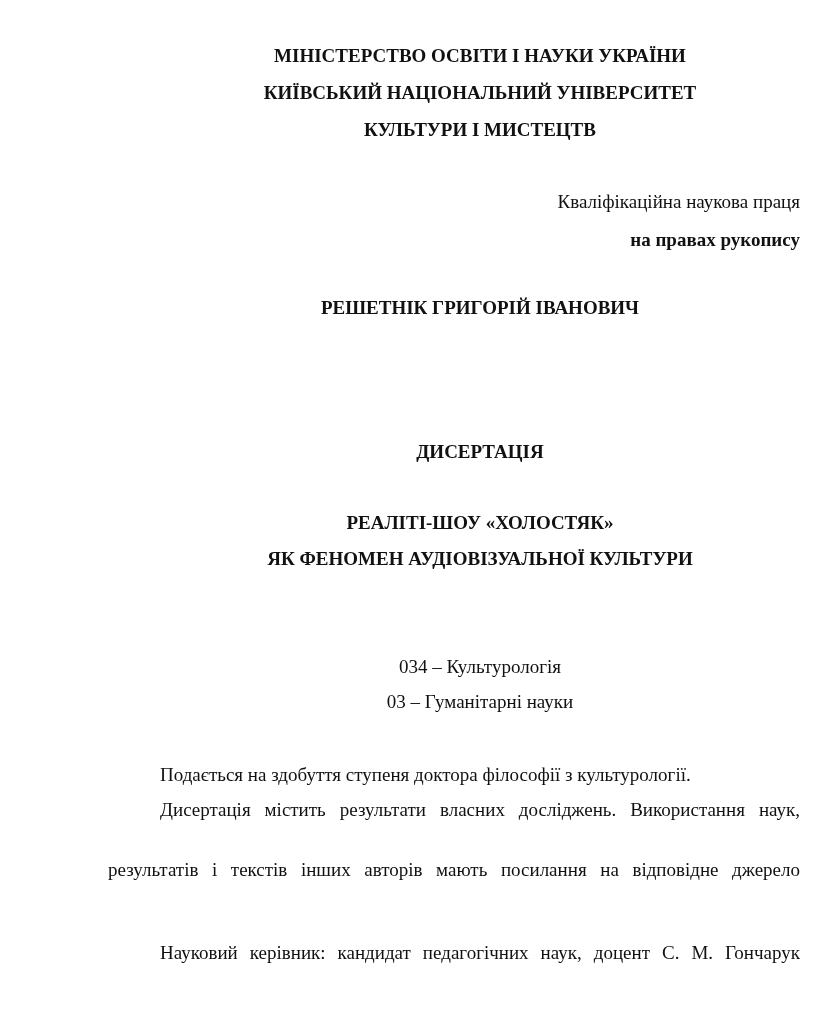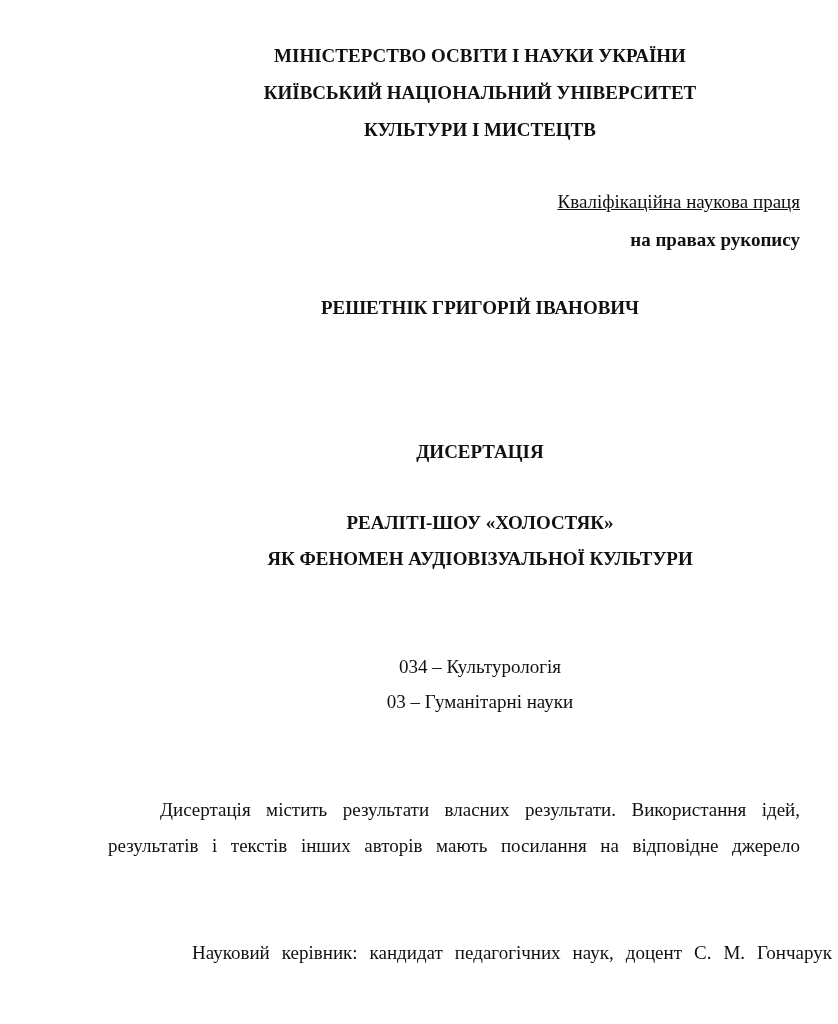--- a/index.html
+++ b/index.html
@@ -27,52 +27,54 @@
       font-size: 19px;
       line-height: 24px;
     }
     .bold { font-weight: bold; }
     .right { right: 38px; text-align: right; }
     .justify-line {
       left: 108px;
       width: 692px;
       text-align: justify;
       text-align-last: justify;
+      margin-top: 24px;
     }
     .sig-line {
       display: inline-block;
       width: 178px;
       border-bottom: 1.5px solid #333;
       vertical-align: baseline;
       height: 18px;
       margin-right: 2px;
     }
   </style>
 </head>
 <body>
 
 <div class="page">
 
   <div class="line bold" style="left:0;width:960px;text-align:center;top:44px;">МІНІСТЕРСТВО ОСВІТИ І НАУКИ УКРАЇНИ</div>
   <div class="line bold" style="left:0;width:960px;text-align:center;top:81px;">КИЇВСЬКИЙ НАЦІОНАЛЬНИЙ УНІВЕРСИТЕТ</div>
   <div class="line bold" style="left:0;width:960px;text-align:center;top:118px;">КУЛЬТУРИ І МИСТЕЦТВ</div>
 
-  <div class="line right" style="top:190px;text-decoration:underline;">Кваліфікаційна наукова праця</div>
+  <div class="line right" style="top:190px;">Кваліфікаційна наукова праця</div>
   <div class="line right" style="top:228px;font-weight:bold;">на правах рукопису</div>
 
   <div class="line bold" style="left:0;width:960px;text-align:center;top:296px;">РЕШЕТНІК ГРИГОРІЙ ІВАНОВИЧ</div>
 
 
   <div class="line bold" style="left:0;width:960px;text-align:center;top:440px;">ДИСЕРТАЦІЯ</div>
 
   <div class="line bold" style="left:0;width:960px;text-align:center;top:511px;">РЕАЛІТІ-ШОУ «ХОЛОСТЯК»</div>
   <div class="line bold" style="left:0;width:960px;text-align:center;top:547px;">ЯК ФЕНОМЕН АУДІОВІЗУАЛЬНОЇ КУЛЬТУРИ</div>
 
   <div class="line" style="left:0;width:960px;text-align:center;top:655px;">034 – Культурологія</div>
   <div class="line" style="left:0;width:960px;text-align:center;top:690px;">03 – Гуманітарні науки</div>
 
-  <div class="line" style="left:160px;top:798px;width:640px;text-align:justify;text-align-last:justify;">Дисертація містить результати власних результати. Використання ідей,</div>
+  <div class="line" style="left:160px;top:763px;">Подається на здобуття ступеня доктора філософії з культурології.</div>
+  <div class="line" style="left:160px;top:798px;width:640px;text-align:justify;text-align-last:justify;">Дисертація містить результати власних досліджень. Використання наук,</div>
   <div class="line justify-line" style="top:834px;">результатів і текстів інших авторів мають посилання на відповідне джерело</div>
 
 
-  <div class="line" style="left:160px;top:941px;width:640px;text-align:justify;text-align-last:justify;margin-left:32px;">Науковий керівник: кандидат педагогічних наук, доцент С. М. Гончарук</div>
+  <div class="line" style="left:160px;top:941px;width:640px;text-align:justify;text-align-last:justify;">Науковий керівник: кандидат педагогічних наук, доцент С. М. Гончарук</div>
 
 </div>
 
 </body></html>

